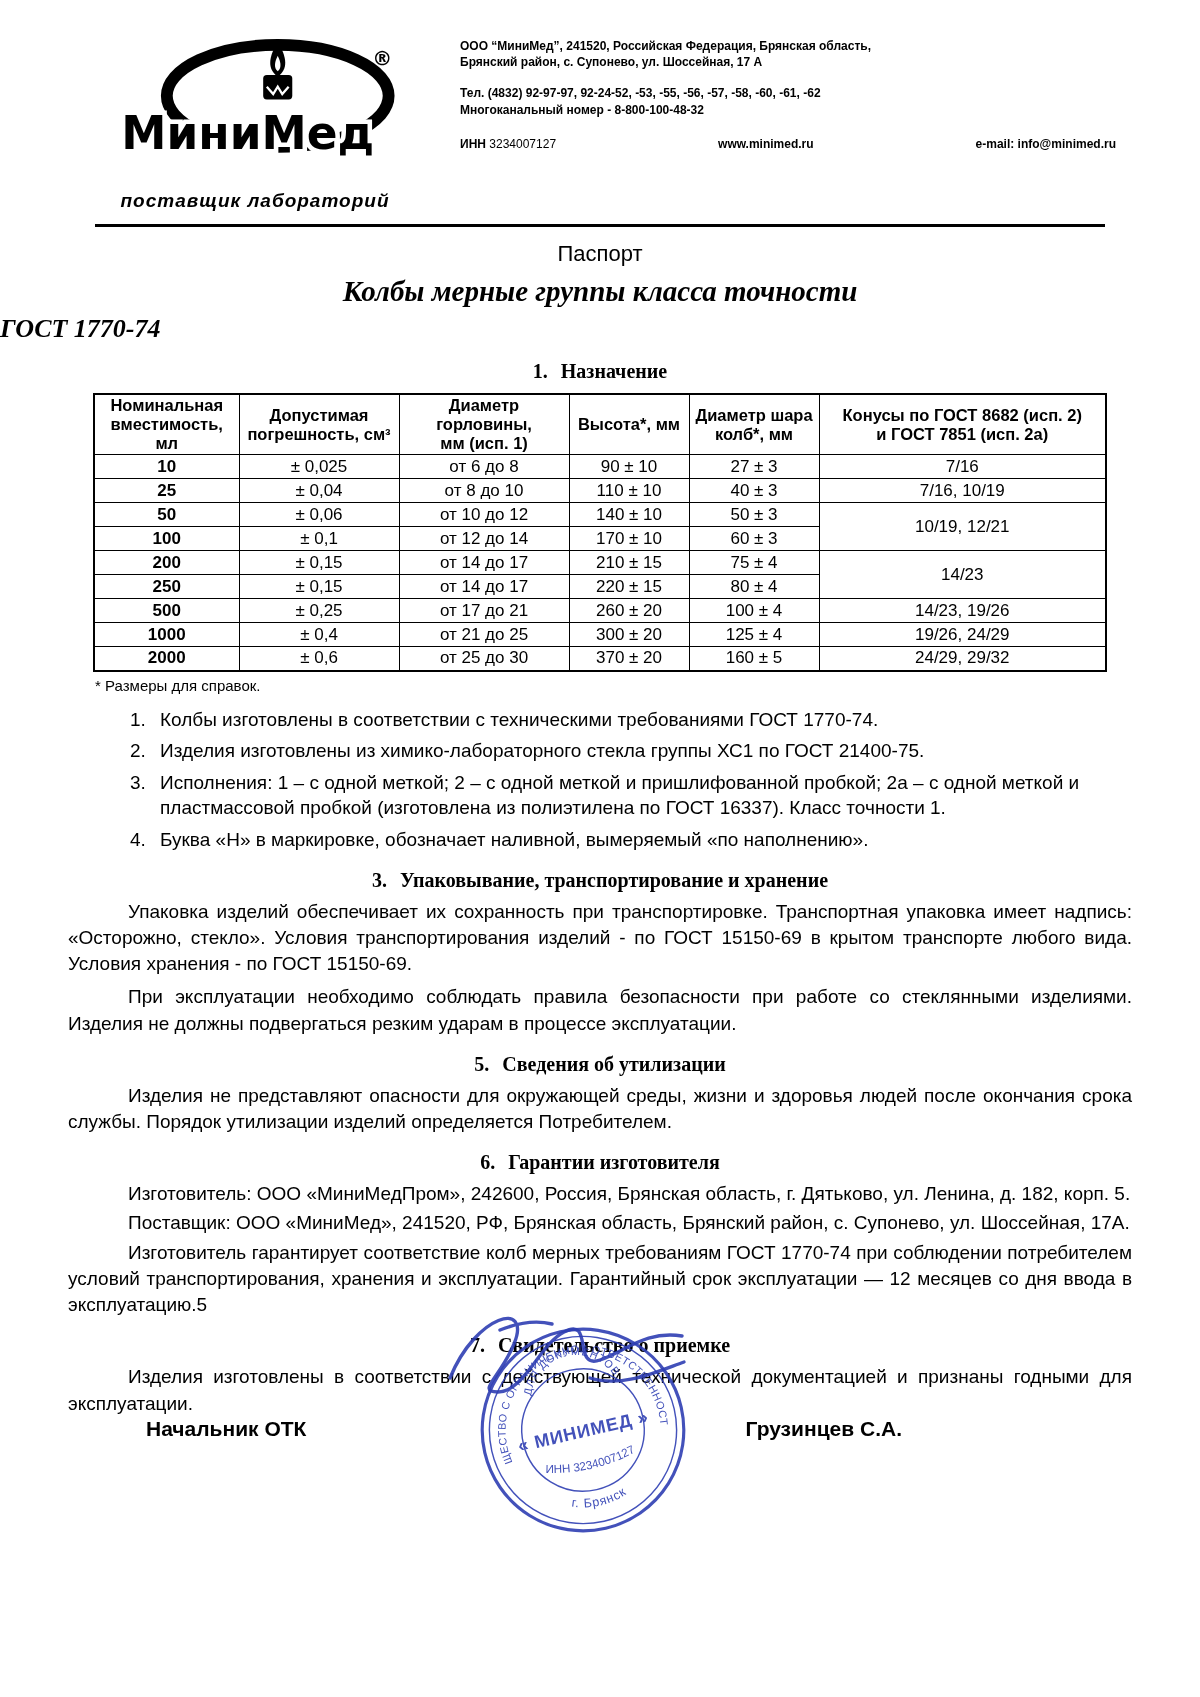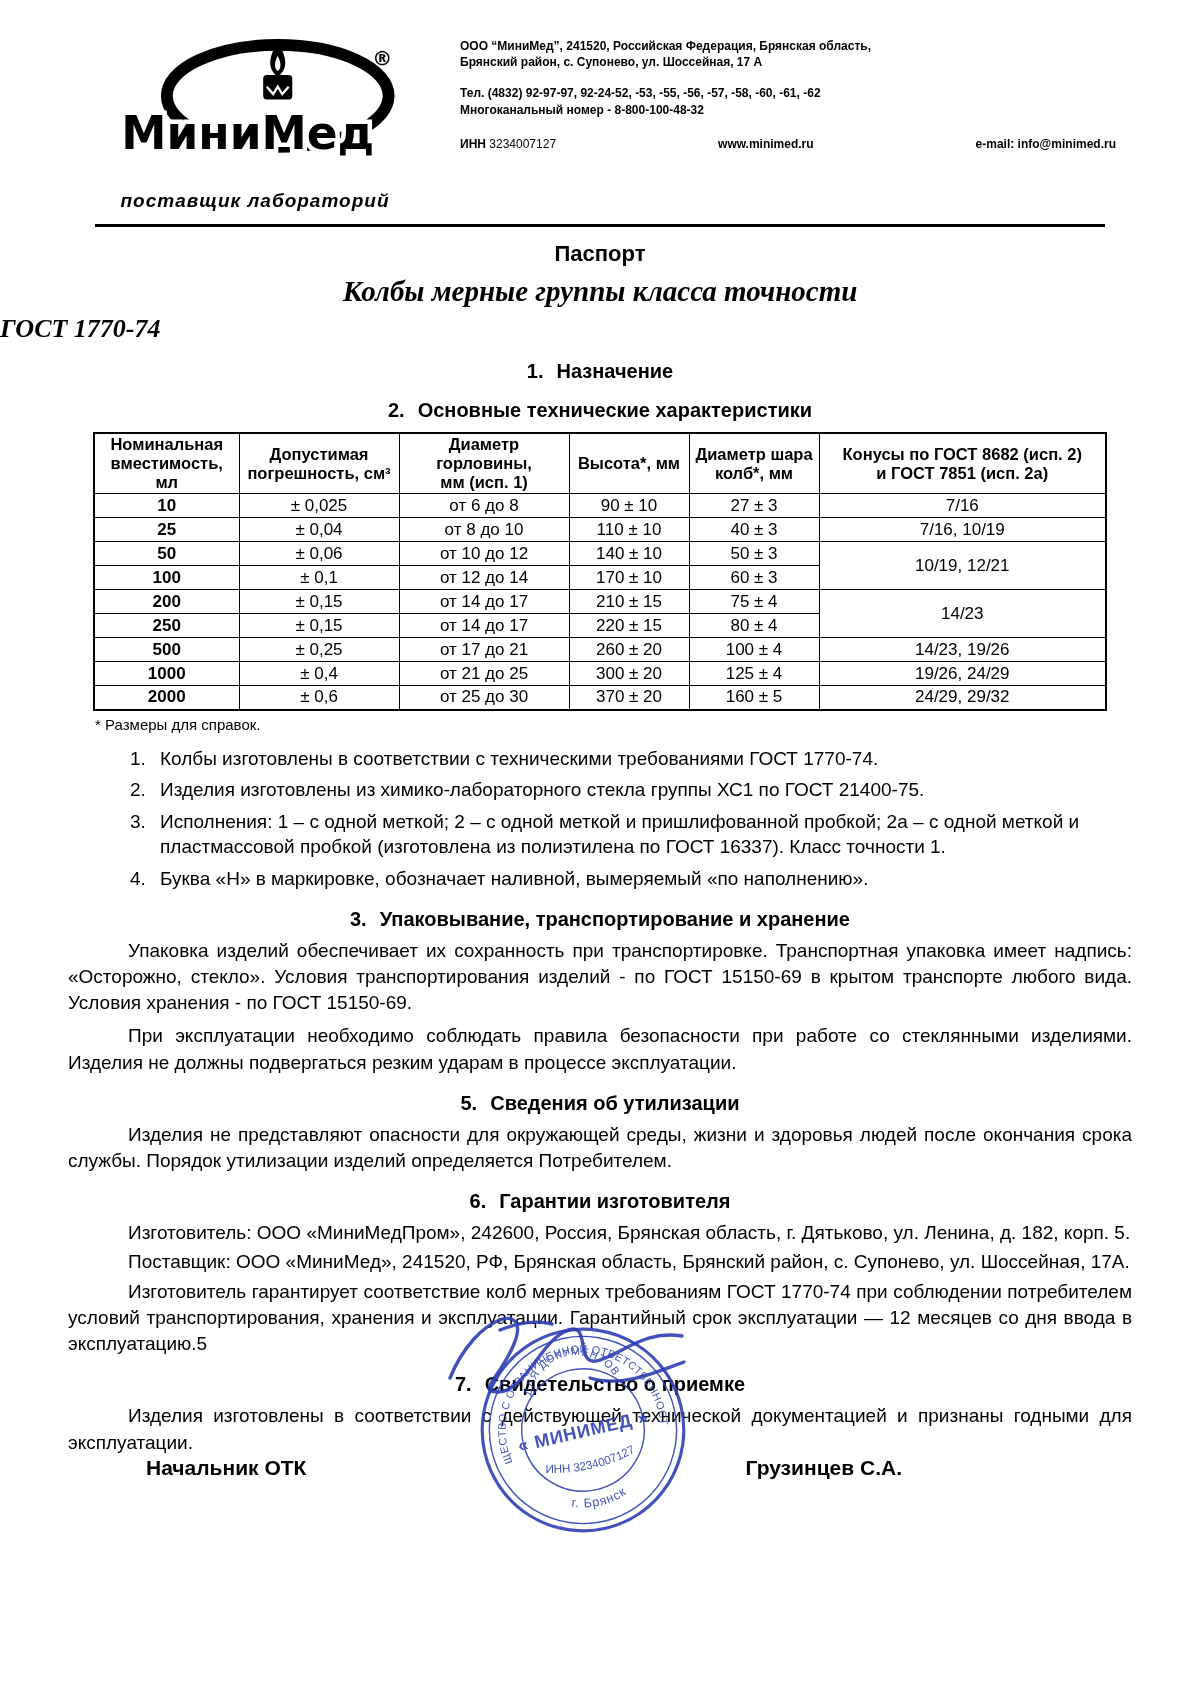--- a/index.html
+++ b/index.html
@@ -24,33 +24,33 @@
     margin-left:40px; padding-top:4px;
     font-weight:bold; font-size:12px; line-height:1.35; width:660px;
   }
   .contact-group { margin-bottom:15px; }
   .contact-bottom { display:flex; justify-content:space-between; margin-top:18px; padding-right:4px; }
   .inn-pair { font-weight:bold; }
   .inn-pair .inn-value { font-weight:normal; }
   .divider { border-top:3px solid #000; margin:4px 95px 0 95px; }
 
   
-  .doc-type { text-align:center; font-size:22px; font-weight:bold; margin-top:14px; }
+  .doc-type { text-align:center; font-size:22px; font-weight:normal; margin-top:14px; }
   .product-title {
     text-align:center; font-family:"Liberation Serif", serif;
     font-style:italic; font-weight:bold; font-size:29px; margin-top:8px;
   }
   .gost-title {
     text-align:left; font-family:"Liberation Serif", serif;
     font-style:italic; font-weight:bold; font-size:26px; margin-top:6px;
   }
 
   
   .content { padding:0 68px; }
-  .sec-head { text-align:center; font-weight:bold; font-size:20px; margin-top:16px; }
+  .sec-head { text-align:center; font-weight:bold; font-size:20px; margin-top:16px;font-family:Liberation Serif, serif; }
   .sec-head .sec-num { margin-right:13px; }
   .para {
     font-size:19px; line-height:1.38; text-align:justify;
     text-indent:60px; margin-top:7px;
   }
   .para.single { text-align:left; }
 
   
   table.spec {
     width:1012px; margin:10px auto 0 auto;
@@ -131,23 +131,20 @@
   <div class="doc-type">Паспорт</div>
   <div class="product-title">Колбы мерные группы класса точности</div>
   <div class="gost-title">ГОСТ 1770-74</div>
 
   <div class="content">
 
     <div class="sec-head">
       <span class="sec-num">1.</span><span>Назначение</span>
     </div>
 
-    <div class="sec-head">
-      <span class="sec-num">2.</span><span>Основные технические характеристики</span>
-    </div>
 
     <table class="spec">
       <colgroup>
         <col style="width:145px">
           <col style="width:160px">
           <col style="width:170px">
         <col style="width:120px">
           <col style="width:130px">
           <col style="width:287px">
       </colgroup>

